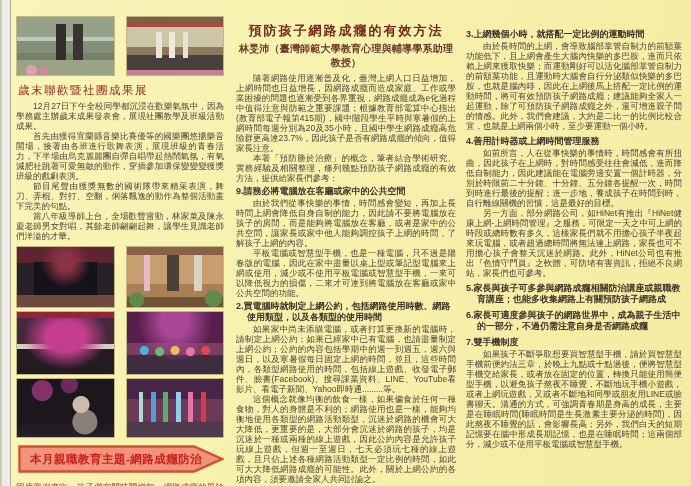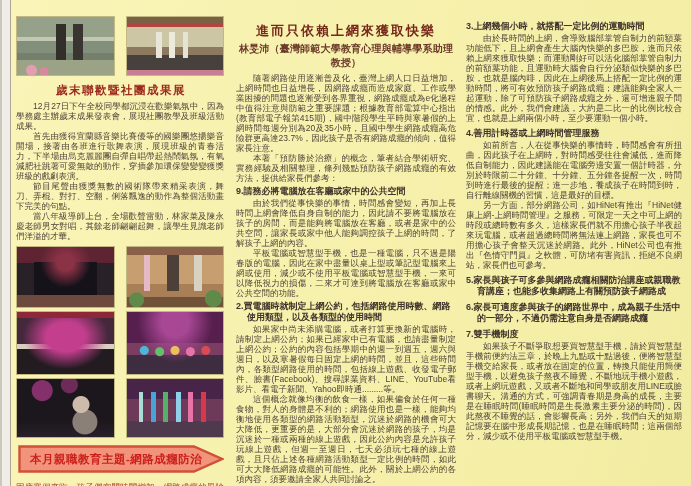--- a/index.html
+++ b/index.html
@@ -4,21 +4,21 @@
 <style>
   html,body{margin:0;padding:0;}
   body{font-family:"Liberation Sans","DejaVu Sans",sans-serif;}
   .page{position:relative;width:691px;height:486px;overflow:hidden;
     background:linear-gradient(105deg,#faf4b8 0%,#f7f1ae 45%,#f2eca2 100%);}
   .scan-edge{position:absolute;left:0;top:0;width:10px;height:486px;background:#efede6;border-right:1px solid #a9a69a;}
   .scan-edge-shadow{position:absolute;left:0;top:0;width:2px;height:486px;background:#cac7bc;}
   .col{position:absolute;}
   .col-left{left:16px;top:16px;width:208px;}
   .col-mid{left:236px;top:16px;width:220px;}
-  .col-right{left:466px;top:16px;width:216px;}
+  .col-right{left:466px;top:24px;width:216px;}
 
   .photo-row{display:flex;gap:11px;margin-bottom:3px;}
   .photo{flex:1;border:1px solid rgba(110,95,55,.4);box-sizing:border-box;background-repeat:no-repeat;}
   .h60{height:60px}.h62{height:62px}.h64{height:64px}
 
   .p1{background-image:
     radial-gradient(circle at 15% 92%,#e39db1 0 5px,rgba(0,0,0,0) 6px),
     radial-gradient(circle at 28% 94%,#d8879f 0 4px,rgba(0,0,0,0) 5px),
     linear-gradient(90deg,rgba(0,0,0,0) 0 40%,#322e2a 40% 50%,rgba(0,0,0,0) 50% 58%,#3a3531 58% 68%,rgba(0,0,0,0) 68%),
     linear-gradient(180deg,#95a189 0 34%,#c3c8b4 34% 42%,#828f7a 42% 62%,#74806c 62% 74%,#9aa386 74% 100%);
@@ -61,21 +61,21 @@
     radial-gradient(circle at 70% 74%,#8a8078 0 12px,rgba(0,0,0,0) 13px),
     radial-gradient(circle at 26% 20%,#84306a 0 10px,rgba(0,0,0,0) 11px),
     radial-gradient(circle at 54% 10%,#6e2a58 0 8px,rgba(0,0,0,0) 9px),
     linear-gradient(180deg,#1c171c 0 70%,#281f2a 100%);}
   .p8{background-image:
     linear-gradient(90deg,rgba(0,0,0,0) 0 12%,#a8dcd4 12% 17%,rgba(0,0,0,0) 17% 25%,#4aa3d8 25% 30%,rgba(0,0,0,0) 30% 38%,#57b06a 38% 43%,rgba(0,0,0,0) 43% 51%,#8fd0e8 51% 56%,rgba(0,0,0,0) 56% 64%,#e773a8 64% 69%,rgba(0,0,0,0) 69% 77%,#d8384a 77% 82%,rgba(0,0,0,0) 82%),
     linear-gradient(180deg,#482448 0 34%,#6d3a5a 34% 72%,#4e3a4c 72% 100%);
     background-size:100% 52%,100% 100%;
     background-position:0 48%,0 0;}
 
-  .left-title{margin:7px 0 3px 2px;font-size:11.5px;font-weight:bold;color:#9b2a1d;letter-spacing:1.5px;text-align:center;}
+  .left-title{margin:7px 0 3px 2px;font-size:11.5px;font-weight:normal;color:#9b2a1d;letter-spacing:1.5px;}
   .b{margin:0;font-size:8.5px;line-height:10px;color:#4e423a;text-align:justify;}
   .ind{text-indent:2em;}
   .left-text{margin-bottom:5px;}
   .banner-wrap{position:relative;width:206px;height:28px;margin:7px 0 0 2px;padding-left:44px;}
   .banner-wrap svg{position:absolute;left:0;top:0;}
   .banner-wrap polygon{fill:#f2937c;stroke:#d05038;stroke-width:2.4;}
   .banner-label{position:absolute;left:12px;top:7px;font-size:11.5px;font-weight:bold;color:#cc1f1a;letter-spacing:0.5px;}
   .left-footer{margin-top:9px;font-size:8.5px;line-height:11px;color:#a93b28;text-align:justify;}
 
   .art-title{margin:6px 0 2px;font-size:13px;font-weight:bold;color:#76281a;text-align:center;letter-spacing:2px;}
@@ -118,21 +118,21 @@
     <div class="banner-wrap">
       <svg width="206" height="28">
         <polygon points="1.5,1.5 176,1.5 204,14 176,26.5 1.5,26.5"></polygon>
       </svg>
       <span class="banner-label">本月親職教育主題-網路成癮防治</span>
     </div>
     <p class="left-footer">因應寒假來臨，孩子們空閒時間增加，網路成癮的風險也大大提高。本期特別邀請此一領域有深入研究的林教授為東光的家長們撰寫預防方法，希望能對孩子的身心健康提供幫助。</p>
   </div>
 
   <div class="col col-mid">
-    <h1 class="art-title">進而只依賴上網來獲取快樂</h1>
+    <h1 class="art-title">預防孩子網路成癮的有效方法</h1>
     <div class="art-author">林旻沛（臺灣師範大學教育心理與輔導學系助理教授）</div>
     <p class="b ind">隨著網路使用逐漸普及化，臺灣上網人口日益增加，上網時間也日益增長，因網路成癮而造成家庭、工作或學業困擾的問題也逐漸受到各界重視，網路成癮成為e化過程中值得注意與防範之重要課題；根據教育部電算中心指出(教育部電子報第415期)，國中階段學生平時與寒暑假的上網時間每週分別為20及35小時，且國中學生網路成癮高危險群更高達23.7%，因此孩子是否有網路成癮的傾向，值得家長注意。</p>
     <p class="b ind">本著「預防勝於治療」的概念，筆者結合學術研究、實務經驗及相關整理，條列幾點預防孩子網路成癮的有效方法，提供給家長們參考：</p>
     <h3 class="hnum">9.請務必將電腦放在客廳或家中的公共空間</h3>
     <p class="b ind">由於我們從事快樂的事情，時間感會變短，再加上長時間上網會降低自身自制的能力，因此請不要將電腦放在孩子的房間，而是能夠將電腦放在客廳，或者是家中的公共空間，讓家長或家中他人能夠調控孩子上網的時間，了解孩子上網的內容。</p>
     <p class="b ind">平板電腦或智慧型手機，也是一種電腦，只不過是陽春版的電腦，因此在家中盡量以桌上型或筆記型電腦來上網或使用，減少或不使用平板電腦或智慧型手機，一來可以降低視力的損傷，二來才可達到將電腦放在客廳或家中公共空間的功能。</p>
     <h3 class="hnum hang">2.買電腦時就制定上網公約，包括網路使用時數、網路使用類型，以及各類型的使用時間</h3>
     <p class="b ind">如果家中尚未添購電腦，或者打算更換新的電腦時，請制定上網公約；如果已經家中已有電腦，也請盡量制定上網公約；公約的內容包括學期中的週一到週五，週六與週日，以及寒暑假每日固定上網的時間，並且，這些時間內，各類型網路使用的時間，包括線上遊戲、收發電子郵件、臉書(Facebook)、搜尋課業資料、LINE、YouTube看影片、看電子新聞、Yahoo即時通.........等。</p>
     <p class="b ind">這個概念就像均衡的飲食一樣，如果偏食於任何一種食物，對人的身體是不利的；網路使用也是一樣，能夠均衡地使用各類型的網路活動類型，沉迷於網路的機會可大大降低，更重要的是，大部分會沉迷於網路的孩子，均是沉迷於一種或兩種的線上遊戲，因此公約內容是允許孩子玩線上遊戲，但週一至週日，七天必須玩七種的線上遊戲，且只佔上述各種網路活動類型一定比例的時間，如此可大大降低網路成癮的可能性。此外，關於上網公約的各項內容，須要邀請全家人共同討論之。</p>
   </div>

